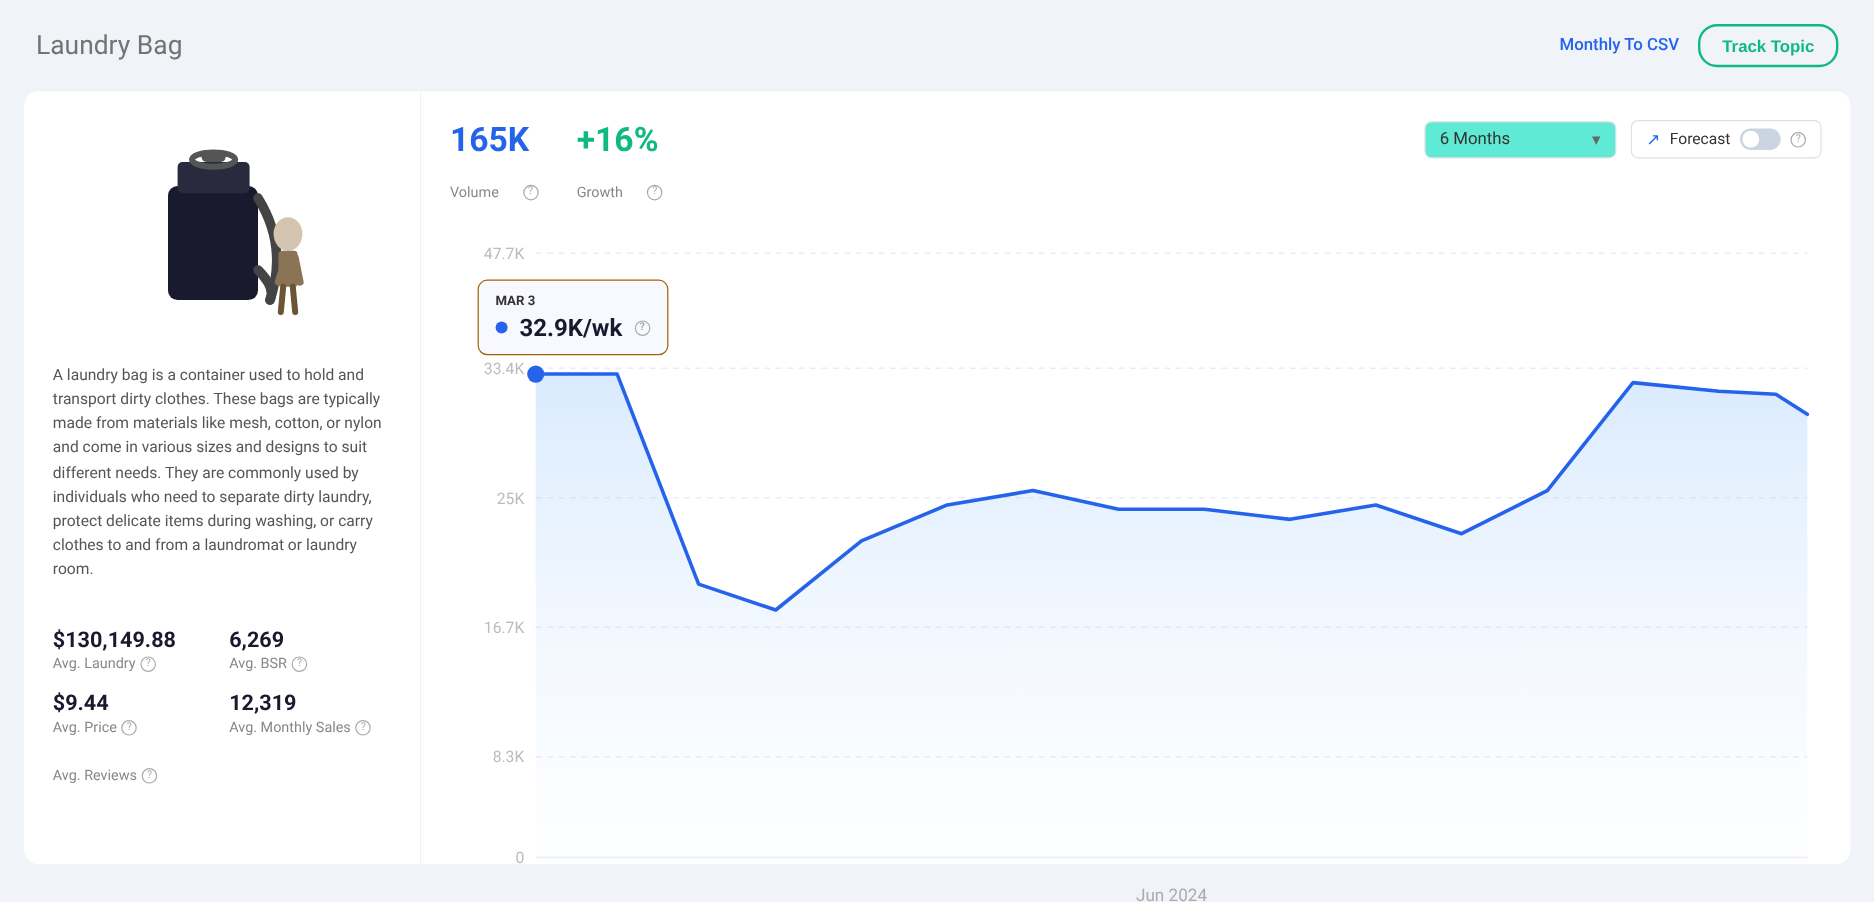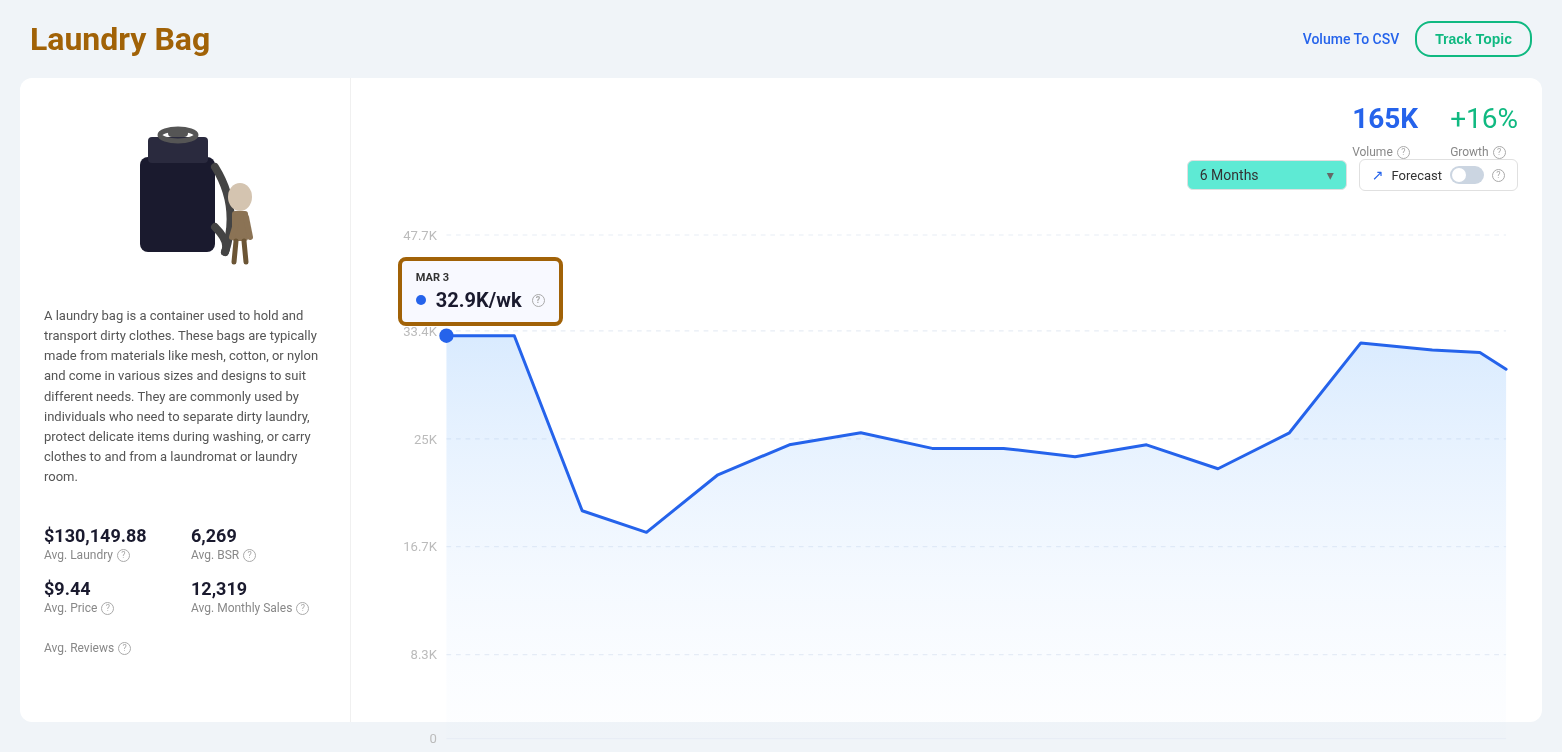--- a/index.html
+++ b/index.html
@@ -10,23 +10,23 @@
       color: #333;
     }
     .page-header {
       display: flex;
       align-items: center;
       justify-content: space-between;
       padding: 20px 30px;
       background: #f0f4f8;
     }
     .page-title {
-      font-size: 32px;
-      font-weight: 700;
-      color: #a16207;
+      font-size: 22px;
+      font-weight: 400;
+      color: #737373;
     }
     .header-actions {
       display: flex;
       align-items: center;
       gap: 16px;
     }
     .export-link {
       color: #2563eb;
       font-size: 14px;
       font-weight: 500;
@@ -126,47 +126,46 @@
       background: #fff;
       border-radius: 0 12px 12px 0;
       flex: 1;
       padding: 24px;
       display: flex;
       flex-direction: column;
       border-left: 1px solid #f0f0f0;
     }
     .chart-header {
       display: flex;
-      align-items: flex-end;
+      align-items: flex-start;
       justify-content: space-between;
       margin-bottom: 20px;
-      flex-direction: column;
     }
     .chart-metrics {
       display: flex;
       gap: 32px;
       align-items: flex-start;
     }
     .metric-volume .metric-value {
       font-size: 28px;
       font-weight: 700;
       color: #2563eb;
     }
     .metric-growth .metric-value {
       font-size: 28px;
-      font-weight: 400;
+      font-weight: 700;
       color: #10b981;
     }
     .metric-label {
       font-size: 12px;
       color: #888;
       display: flex;
       align-items: center;
-      gap: 4px;
-      margin-top: 10px;
+      gap: 20px;
+      margin-top: 20px;
     }
     .chart-controls {
       display: flex;
       align-items: center;
       gap: 12px;
     }
     .months-dropdown {
       display: flex;
       align-items: center;
       gap: 6px;
@@ -222,21 +221,21 @@
     }
     svg.chart {
       width: 100%;
       height: 100%;
     }
     .tooltip-box {
       position: absolute;
       top: 8%;
       left: 2%;
       background: #f8f9ff;
-      border: 4px solid #a16207;
+      border: 1px solid #a16207;
       border-radius: 8px;
       padding: 10px 14px;
       pointer-events: none;
     }
     .tooltip-date {
       font-size: 11px;
       font-weight: 700;
       color: #333;
       margin-bottom: 4px;
     }
@@ -265,21 +264,21 @@
       font-size: 11px;
       fill: #bbb;
     }
   </style>
 </head>
 <body>
 
 <div class="page-header">
   <h1 class="page-title">Laundry Bag</h1>
   <div class="header-actions">
-    <a class="export-link">Volume To CSV</a>
+    <a class="export-link">Monthly To CSV</a>
     <button class="track-topic-btn">Track Topic</button>
   </div>
 </div>
 
 <div class="main-content">
 
   <div class="left-panel">
     <div class="product-image-container">
 
       <svg width="150" height="160" viewBox="0 0 150 160">

